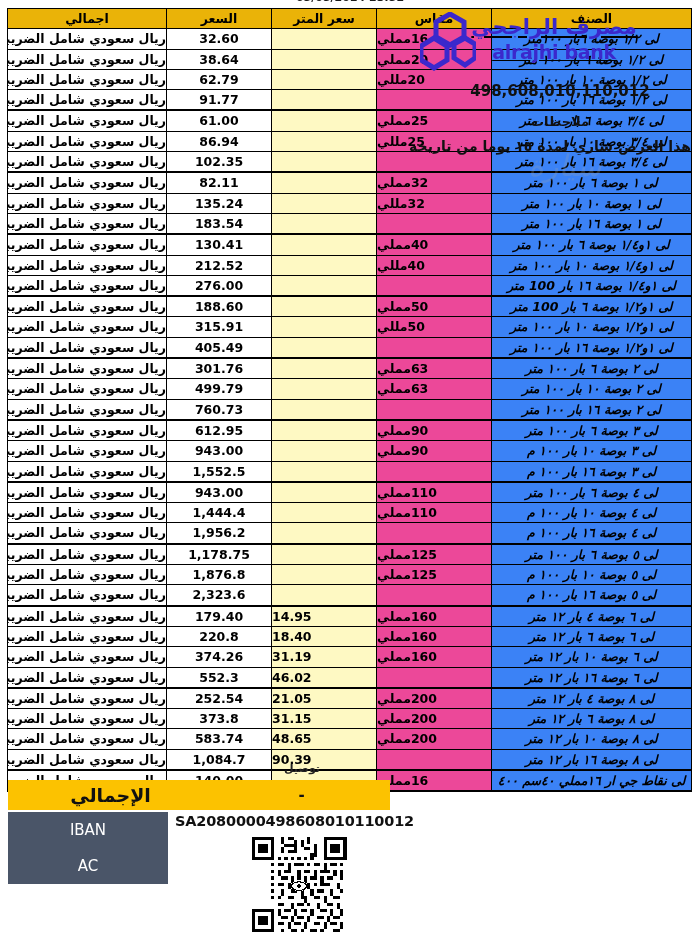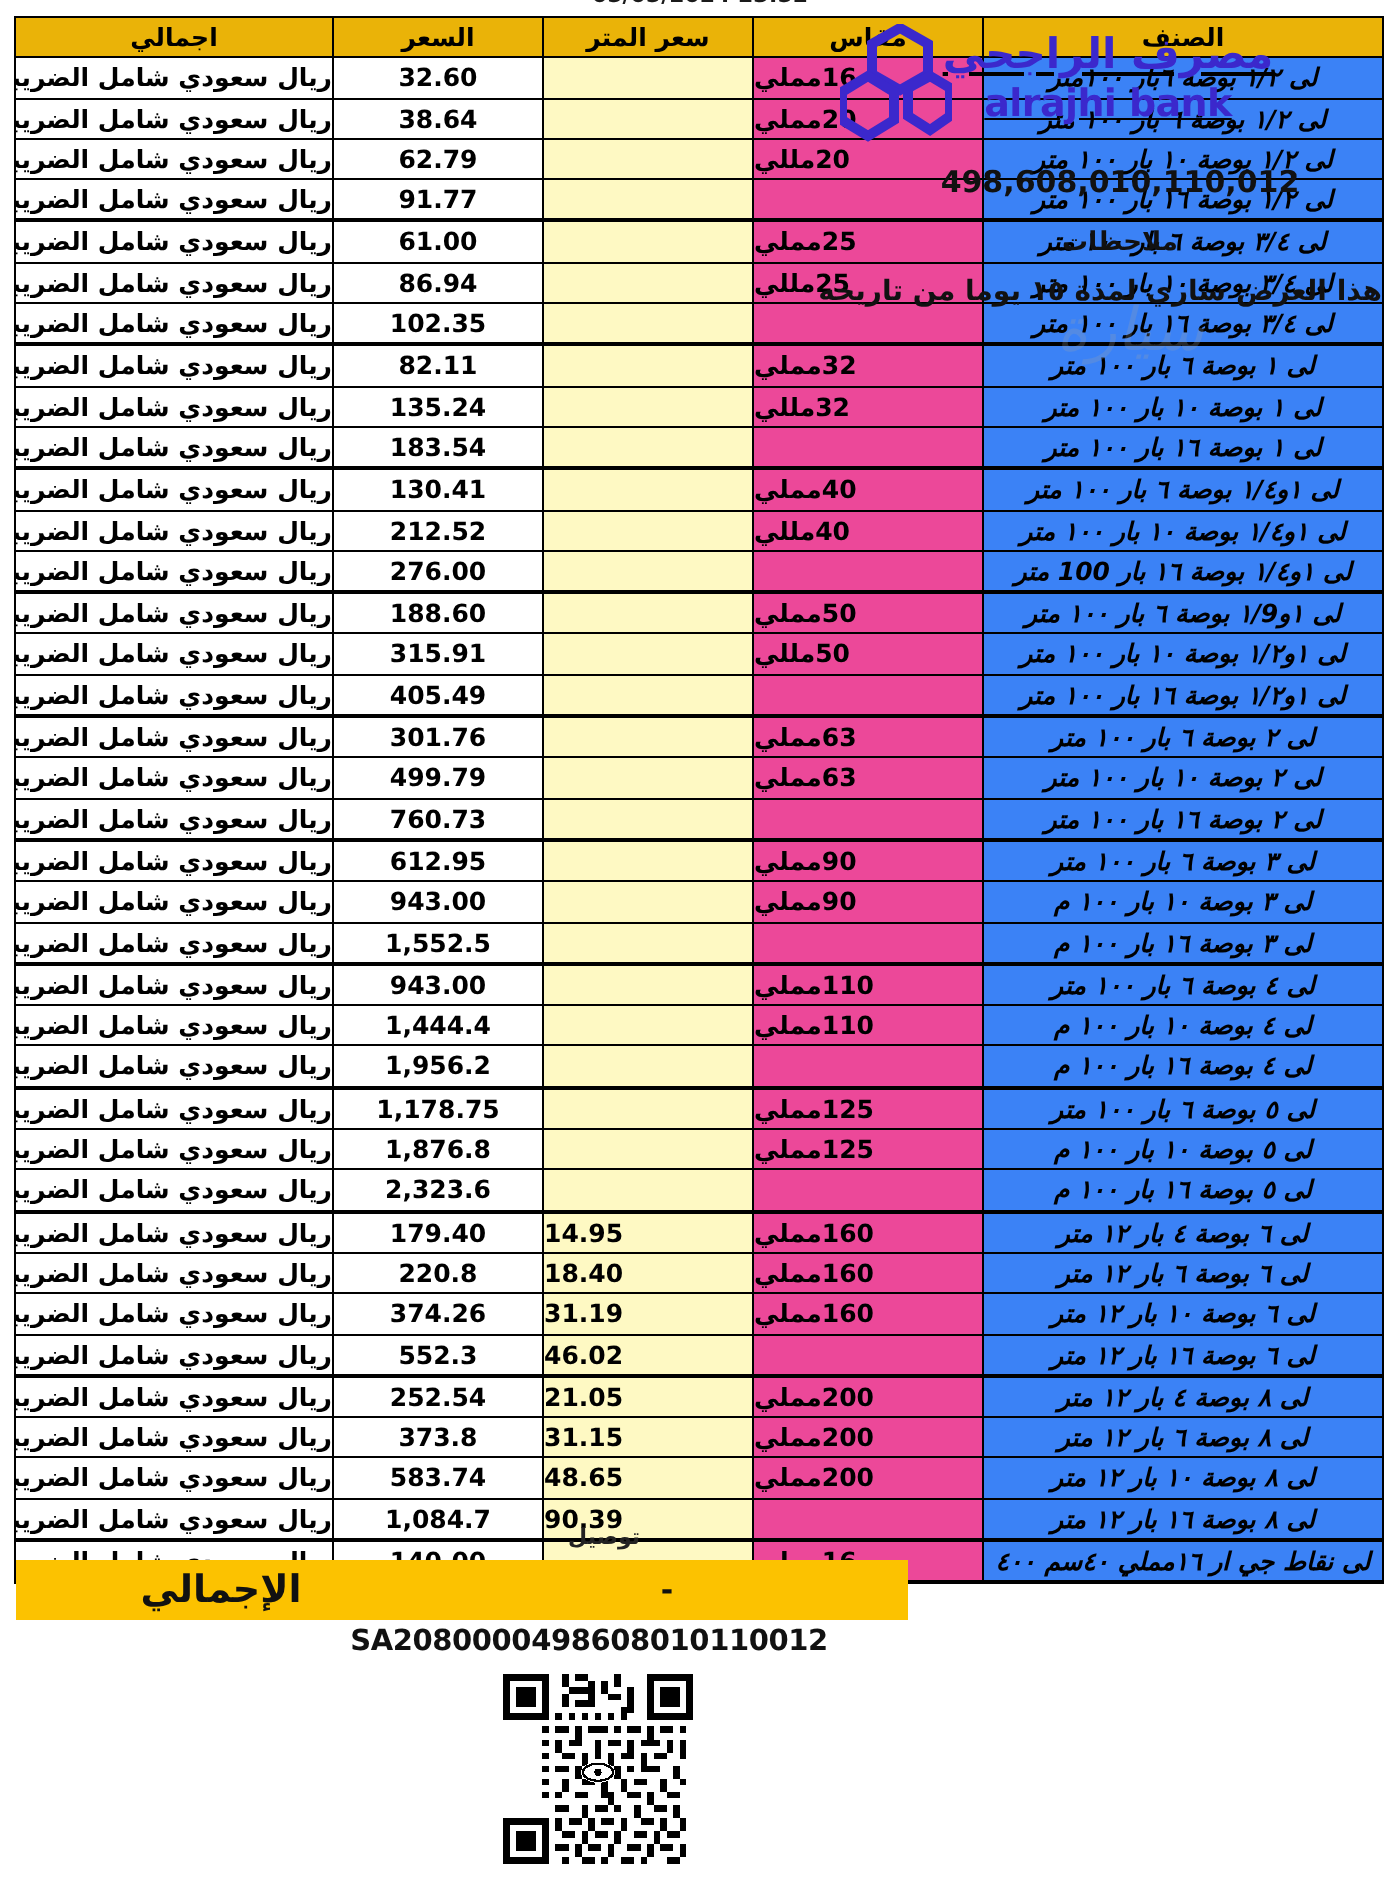--- a/index.html
+++ b/index.html
@@ -123,21 +123,21 @@
     width: 160px;
     text-align: center;
     font-size: 11px;
     font-weight: bold;
     color: #222;
   }
   .total-bar {
     position: absolute;
     top: 18px;
     left: 8px;
-    width: 446px;
+    width: 382px;
     height: 30px;
     background: #FCC200;
     display: flex;
     flex-direction: row-reverse;
     align-items: center;
   }
   .total-bar .t-label {
     width: 205px;
     text-align: center;
     font-size: 19px;
@@ -389,21 +389,21 @@
           <td class="total">ريال سعودي شامل الضريبه</td>
         </tr>
         <tr class="group-end">
           <td class="item">لى ١و١/٤ بوصة ١٦ بار 100 متر</td>
           <td class="size"></td>
           <td class="mprice"></td>
           <td class="price">276.00</td>
           <td class="total">ريال سعودي شامل الضريبه</td>
         </tr>
         <tr>
-          <td class="item">لى ١و١/9 بوصة ٦ بار ١٠٠ متر</td>
+          <td class="item">لى ١و١/٢ بوصة ٦ بار 100 متر</td>
           <td class="size">50مملي</td>
           <td class="mprice"></td>
           <td class="price">188.60</td>
           <td class="total">ريال سعودي شامل الضريبه</td>
         </tr>
         <tr>
           <td class="item">لى ١و١/٢ بوصة ١٠ بار ١٠٠ متر</td>
           <td class="size">50مللي</td>
           <td class="mprice"></td>
           <td class="price">315.91</td>
@@ -569,20 +569,24 @@
 
 <div class="footer">
 
   <div class="delivery-label">توصيل</div>
 
   <div class="total-bar">
     <div class="t-label">الإجمالي</div>
     <div class="t-value">-</div>
   </div>
 
+  <div class="bank-box">
+    <div>IBAN</div>
+    <div>AC</div>
+  </div>
 
   <div class="iban-text">SA2080000498608010110012</div>
 
   <div class="qr">
     <svg viewBox="0 0 29 29" width="142" height="95" shape-rendering="crispEdges" aria-hidden="true">
       <rect width="29" height="29" fill="#ffffff"></rect>
       <g fill="#000000">
 
         <rect x="0" y="0" width="7" height="1"></rect>
           <rect x="0" y="6" width="7" height="1"></rect>

